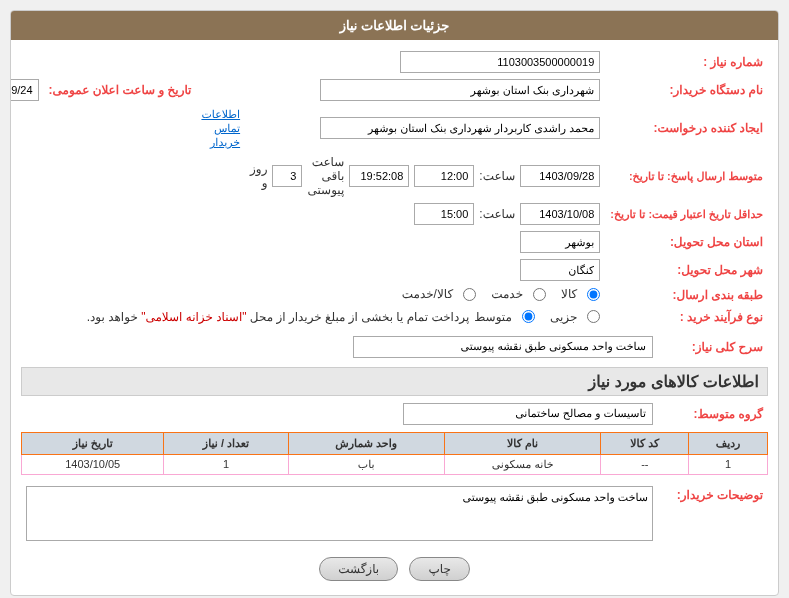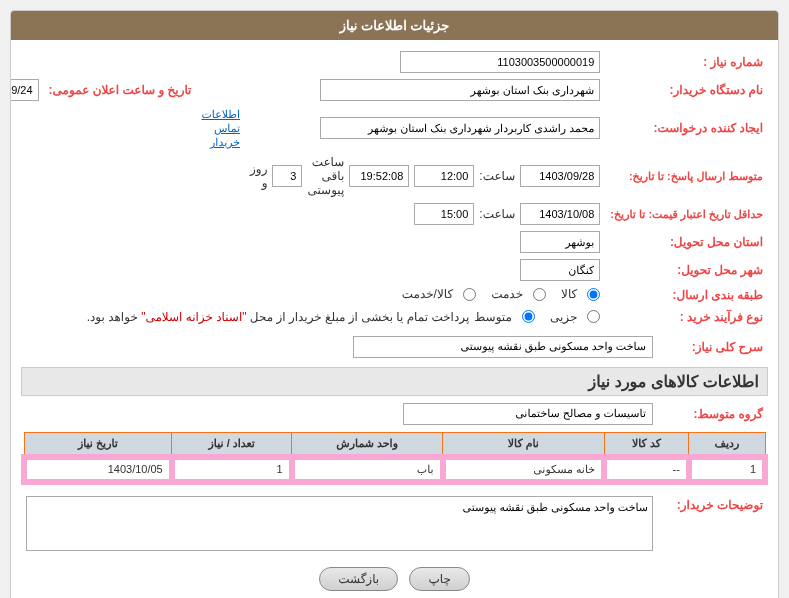--- a/index.html
+++ b/index.html
@@ -98,23 +98,23 @@
       margin-top: 4px;
     }
     .goods-table th {
       background: #d0d8e0;
       border: 1px solid #f97316;
       padding: 4px 6px;
       text-align: center;
       font-weight: bold;
     }
     .goods-table td {
-      border: 6px solid #f9a8d4;
+      border: 1px solid #f9a8d4;
       padding: 3px 6px;
-      text-align: right;
+      text-align: center;
     }
     .goods-table tr:nth-child(even) td { background: #f9f9f9; }
     .desc-box {
       width: 100%;
       border: 1px solid #aaa;
       padding: 4px;
       font-size: 11px;
       font-family: Tahoma, Arial, sans-serif;
       direction: rtl;
       height: 55px;

